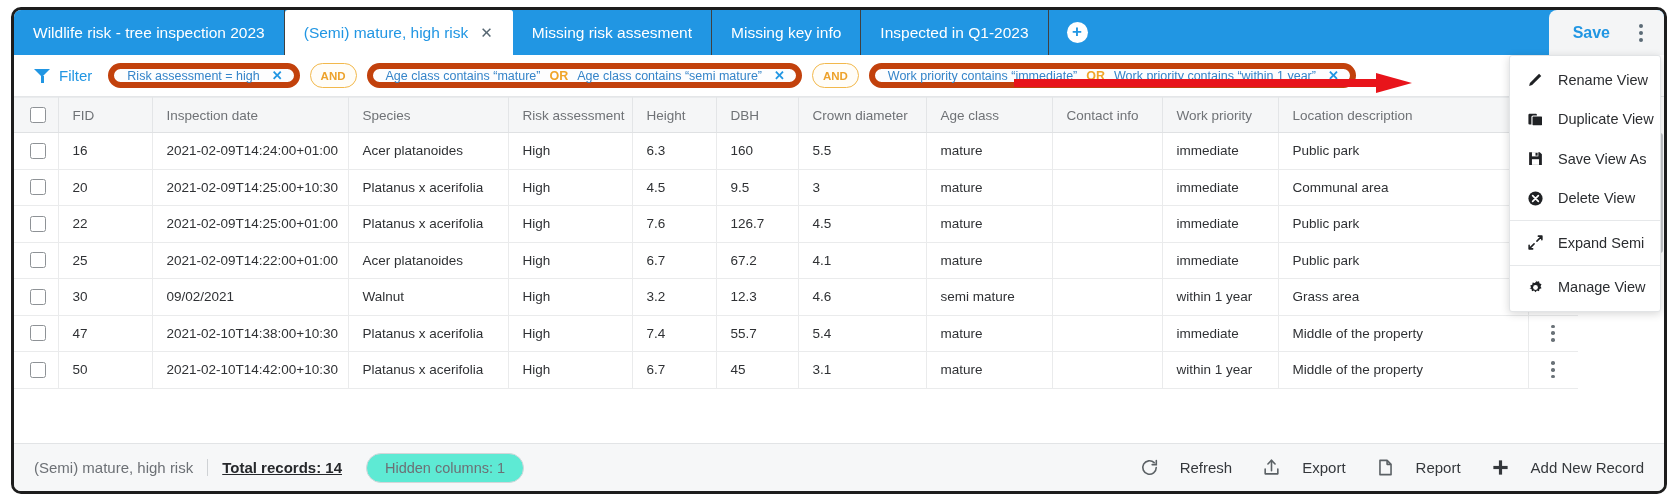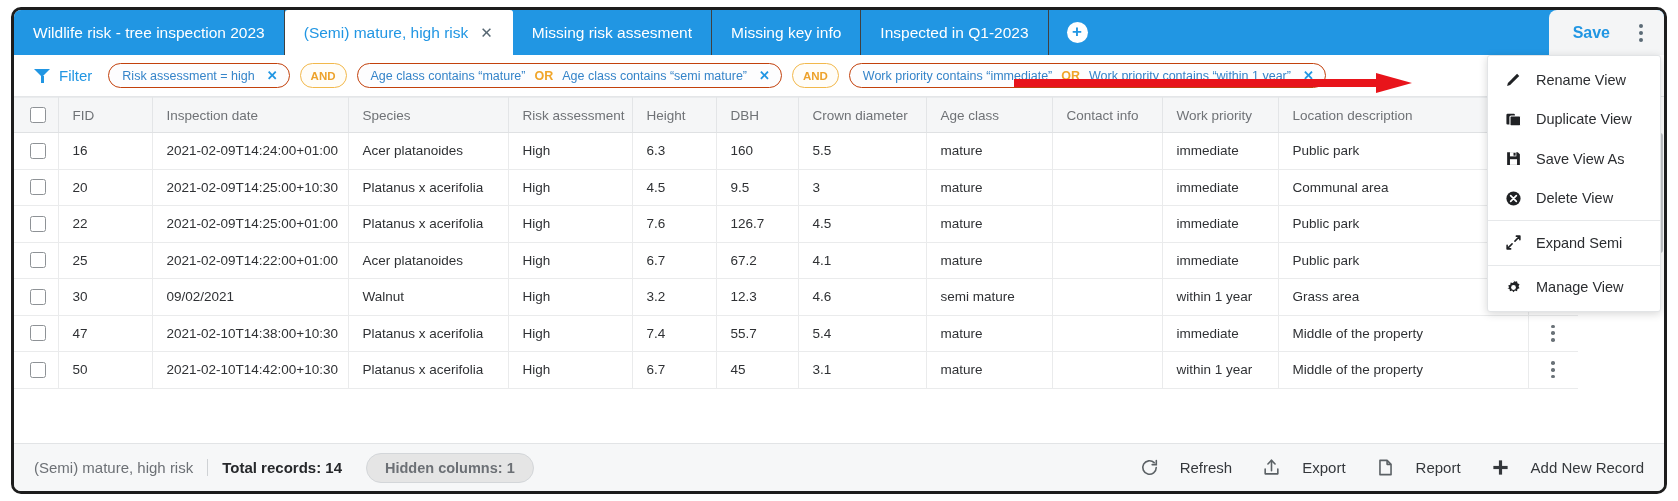--- a/index.html
+++ b/index.html
@@ -139,21 +139,21 @@
     content: "";
     position: absolute; left: 6.5px; top: 7px;
     width: 3px; height: 7px;
     background: #2196e3;
   }
   .chip {
     display: flex; align-items: center;
     gap: 7px;
     height: 25px;
     padding: 0 11px 0 13px;
-    border: 1px solid #c2410c;
+    border: 6px solid #c2410c;
     border-radius: 13px;
     background: #fdfdfe;
     color: #3584c9;
     font-size: 12.5px;
     white-space: nowrap;
     cursor: pointer;
   }
   .chip .or {
     color: #f0a52a;
     font-weight: 700;
@@ -232,21 +232,21 @@
   .rowmenu i {
     width: 3.6px; height: 3.6px; border-radius: 50%;
     background: #6a7278; display: block;
   }
   .col-rowmenu { width: 50px; text-align: center; padding: 0 !important; border-right: none !important; }
 
   
   .menu {
     position: absolute;
     right: 3px; top: 45px;
-    width: 174px;
+    width: 152px;
     background: #ffffff;
     border: 1px solid #e2e4e6;
     border-radius: 3px;
     box-shadow: 0 2px 9px rgba(0,0,0,0.16);
     padding: 4px 0;
     z-index: 40;
     margin-left: 26px;
   }
   .menu-item {
     display: flex; align-items: center;
@@ -291,33 +291,33 @@
     color: #6c7075;
     font-size: 15px;
     padding-right: 14px;
     border-right: 1px solid #cfd2d5;
   }
   .foot-total {
     color: #26282b;
     font-size: 15px;
     font-weight: 700;
     padding-left: 14px;
+    text-decoration: underline;
   }
   .hidden-pill {
     margin-left: 24px;
     height: 30px;
     display: flex; align-items: center;
     padding: 0 18px;
     border: 1px solid #d3d6d9;
     border-radius: 15px;
     color: #6c7075;
     font-size: 14.5px;
-    background: #e5e5e5;
-    cursor: pointer;
-    font-weight: bold;
+    background: #5eead4;
+    cursor: pointer;
   }
   .foot-spacer { flex: 1; }
   .foot-actions { display: flex; align-items: center; gap: 30px; }
   .foot-btn {
     display: flex; align-items: center; gap: 21px;
     color: #35383c;
     font-size: 15px;
     cursor: pointer;
     user-select: none;
   }

